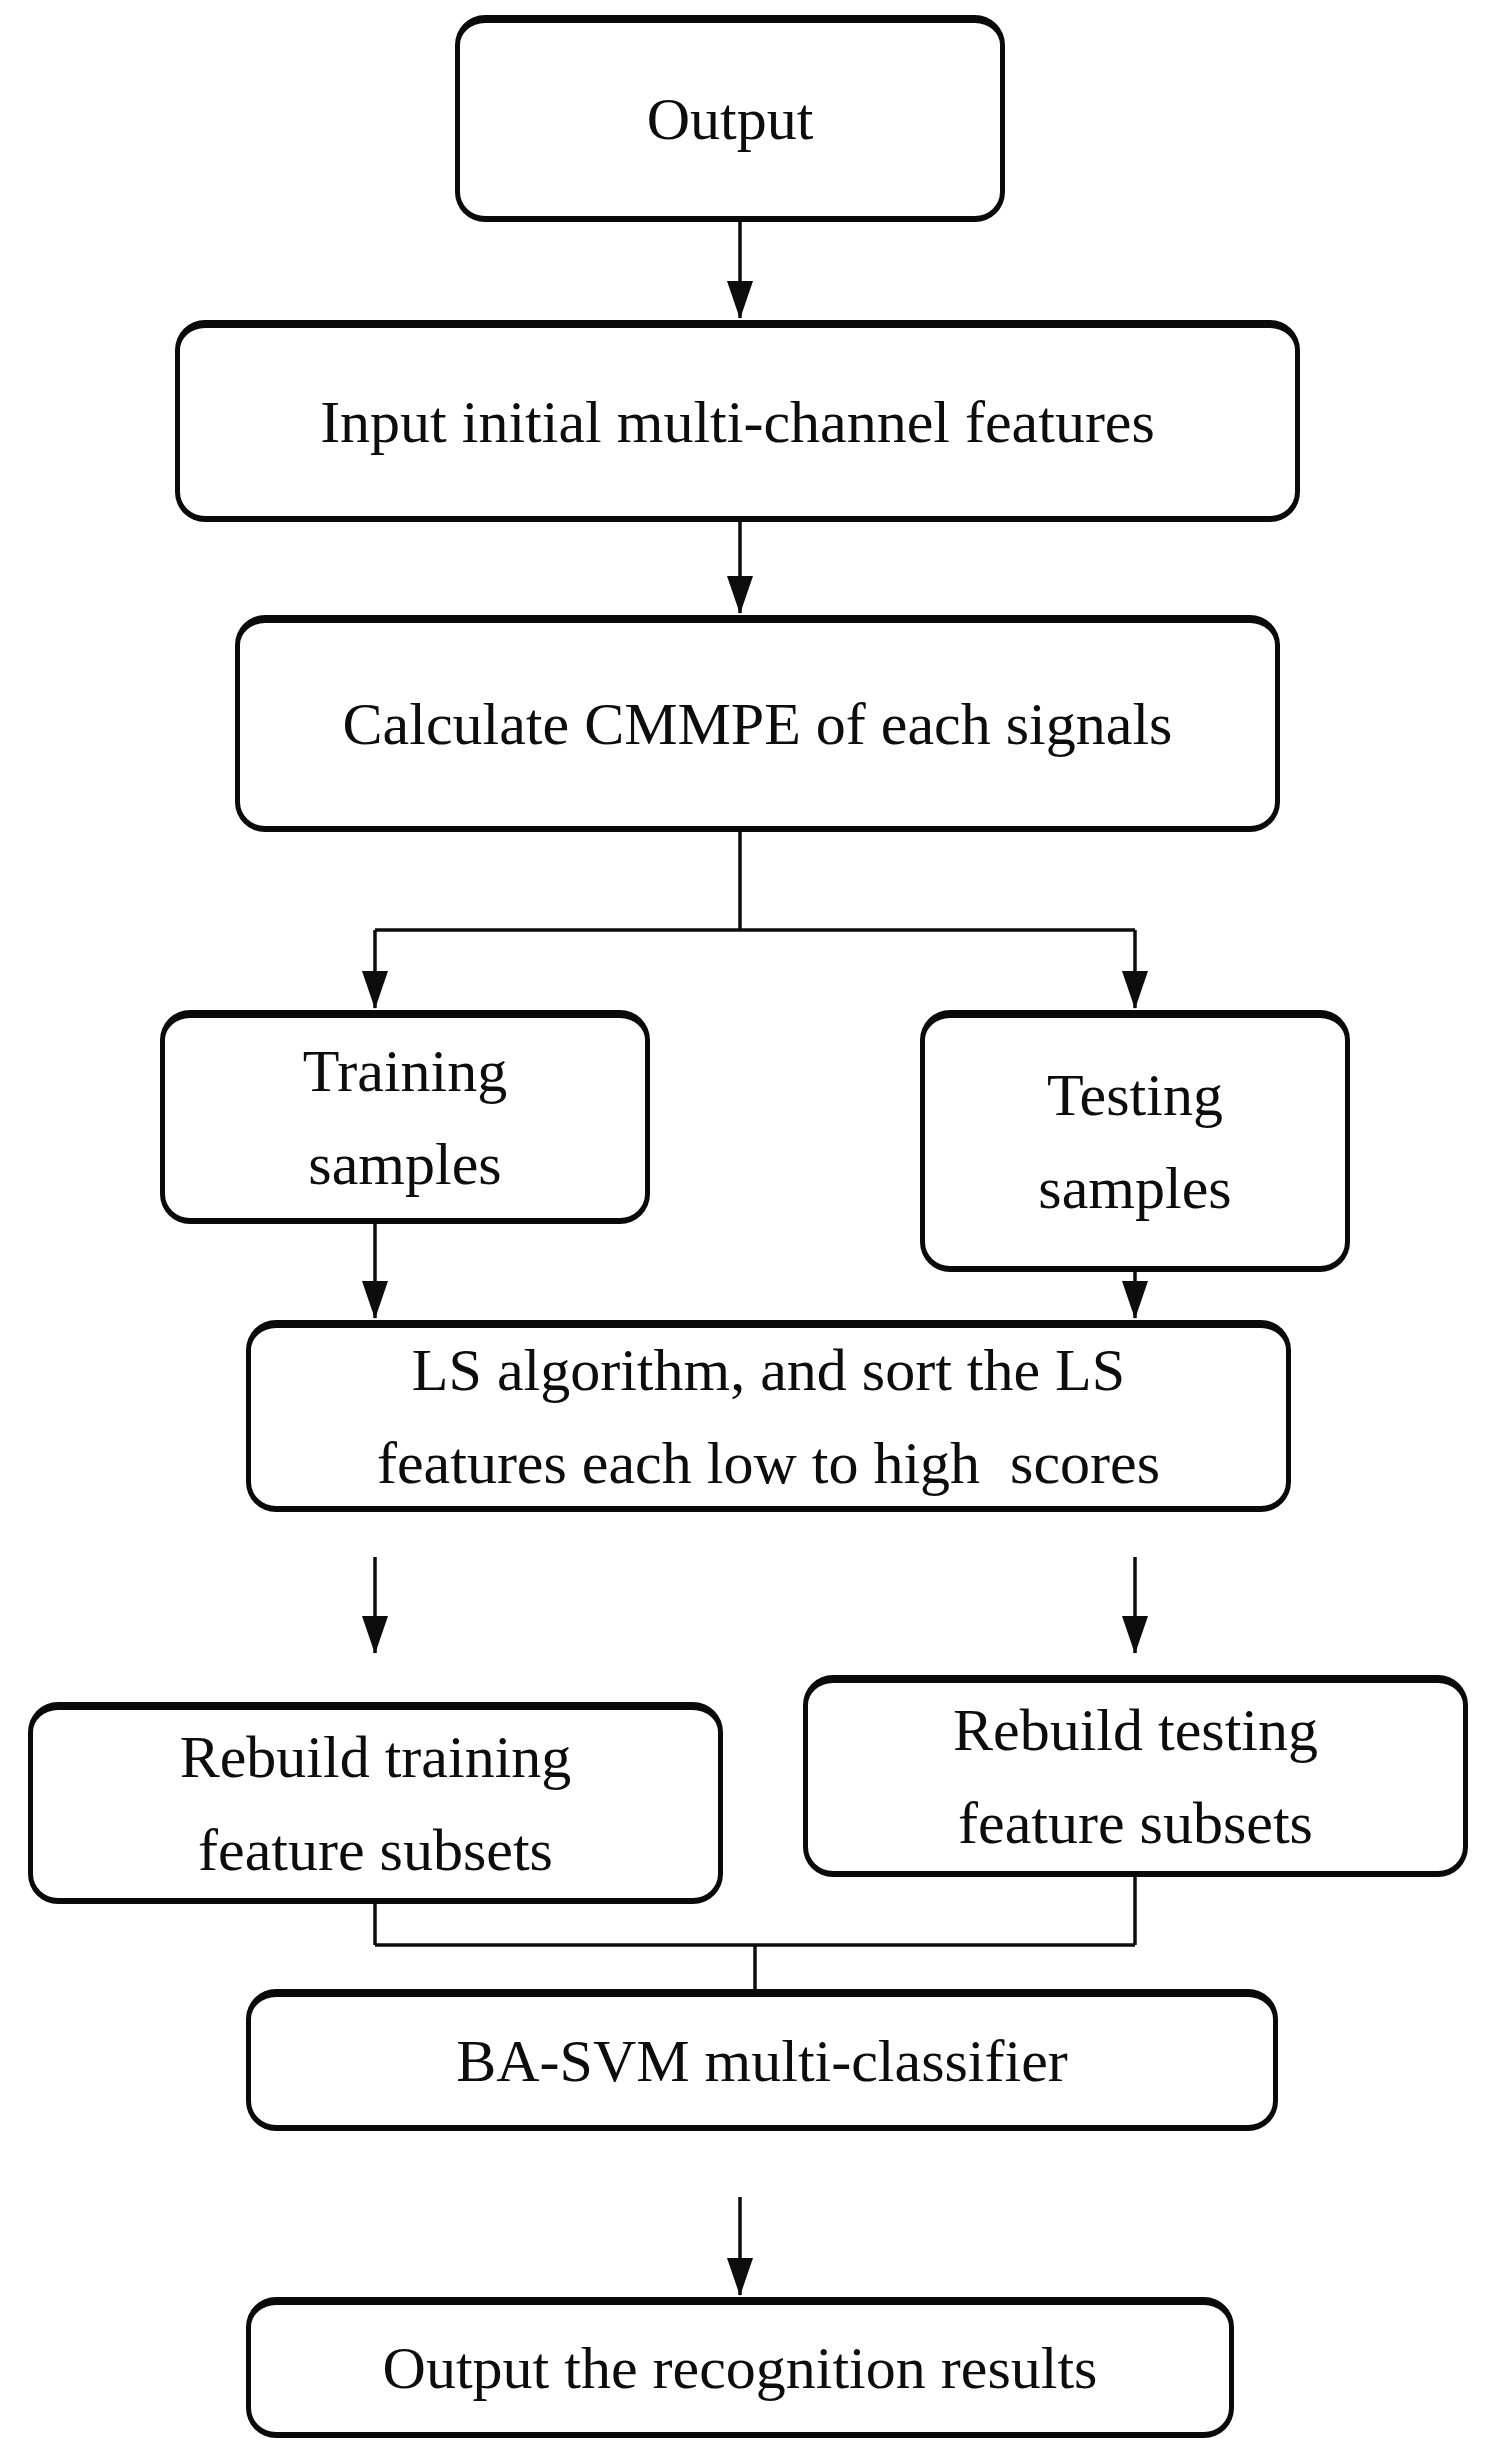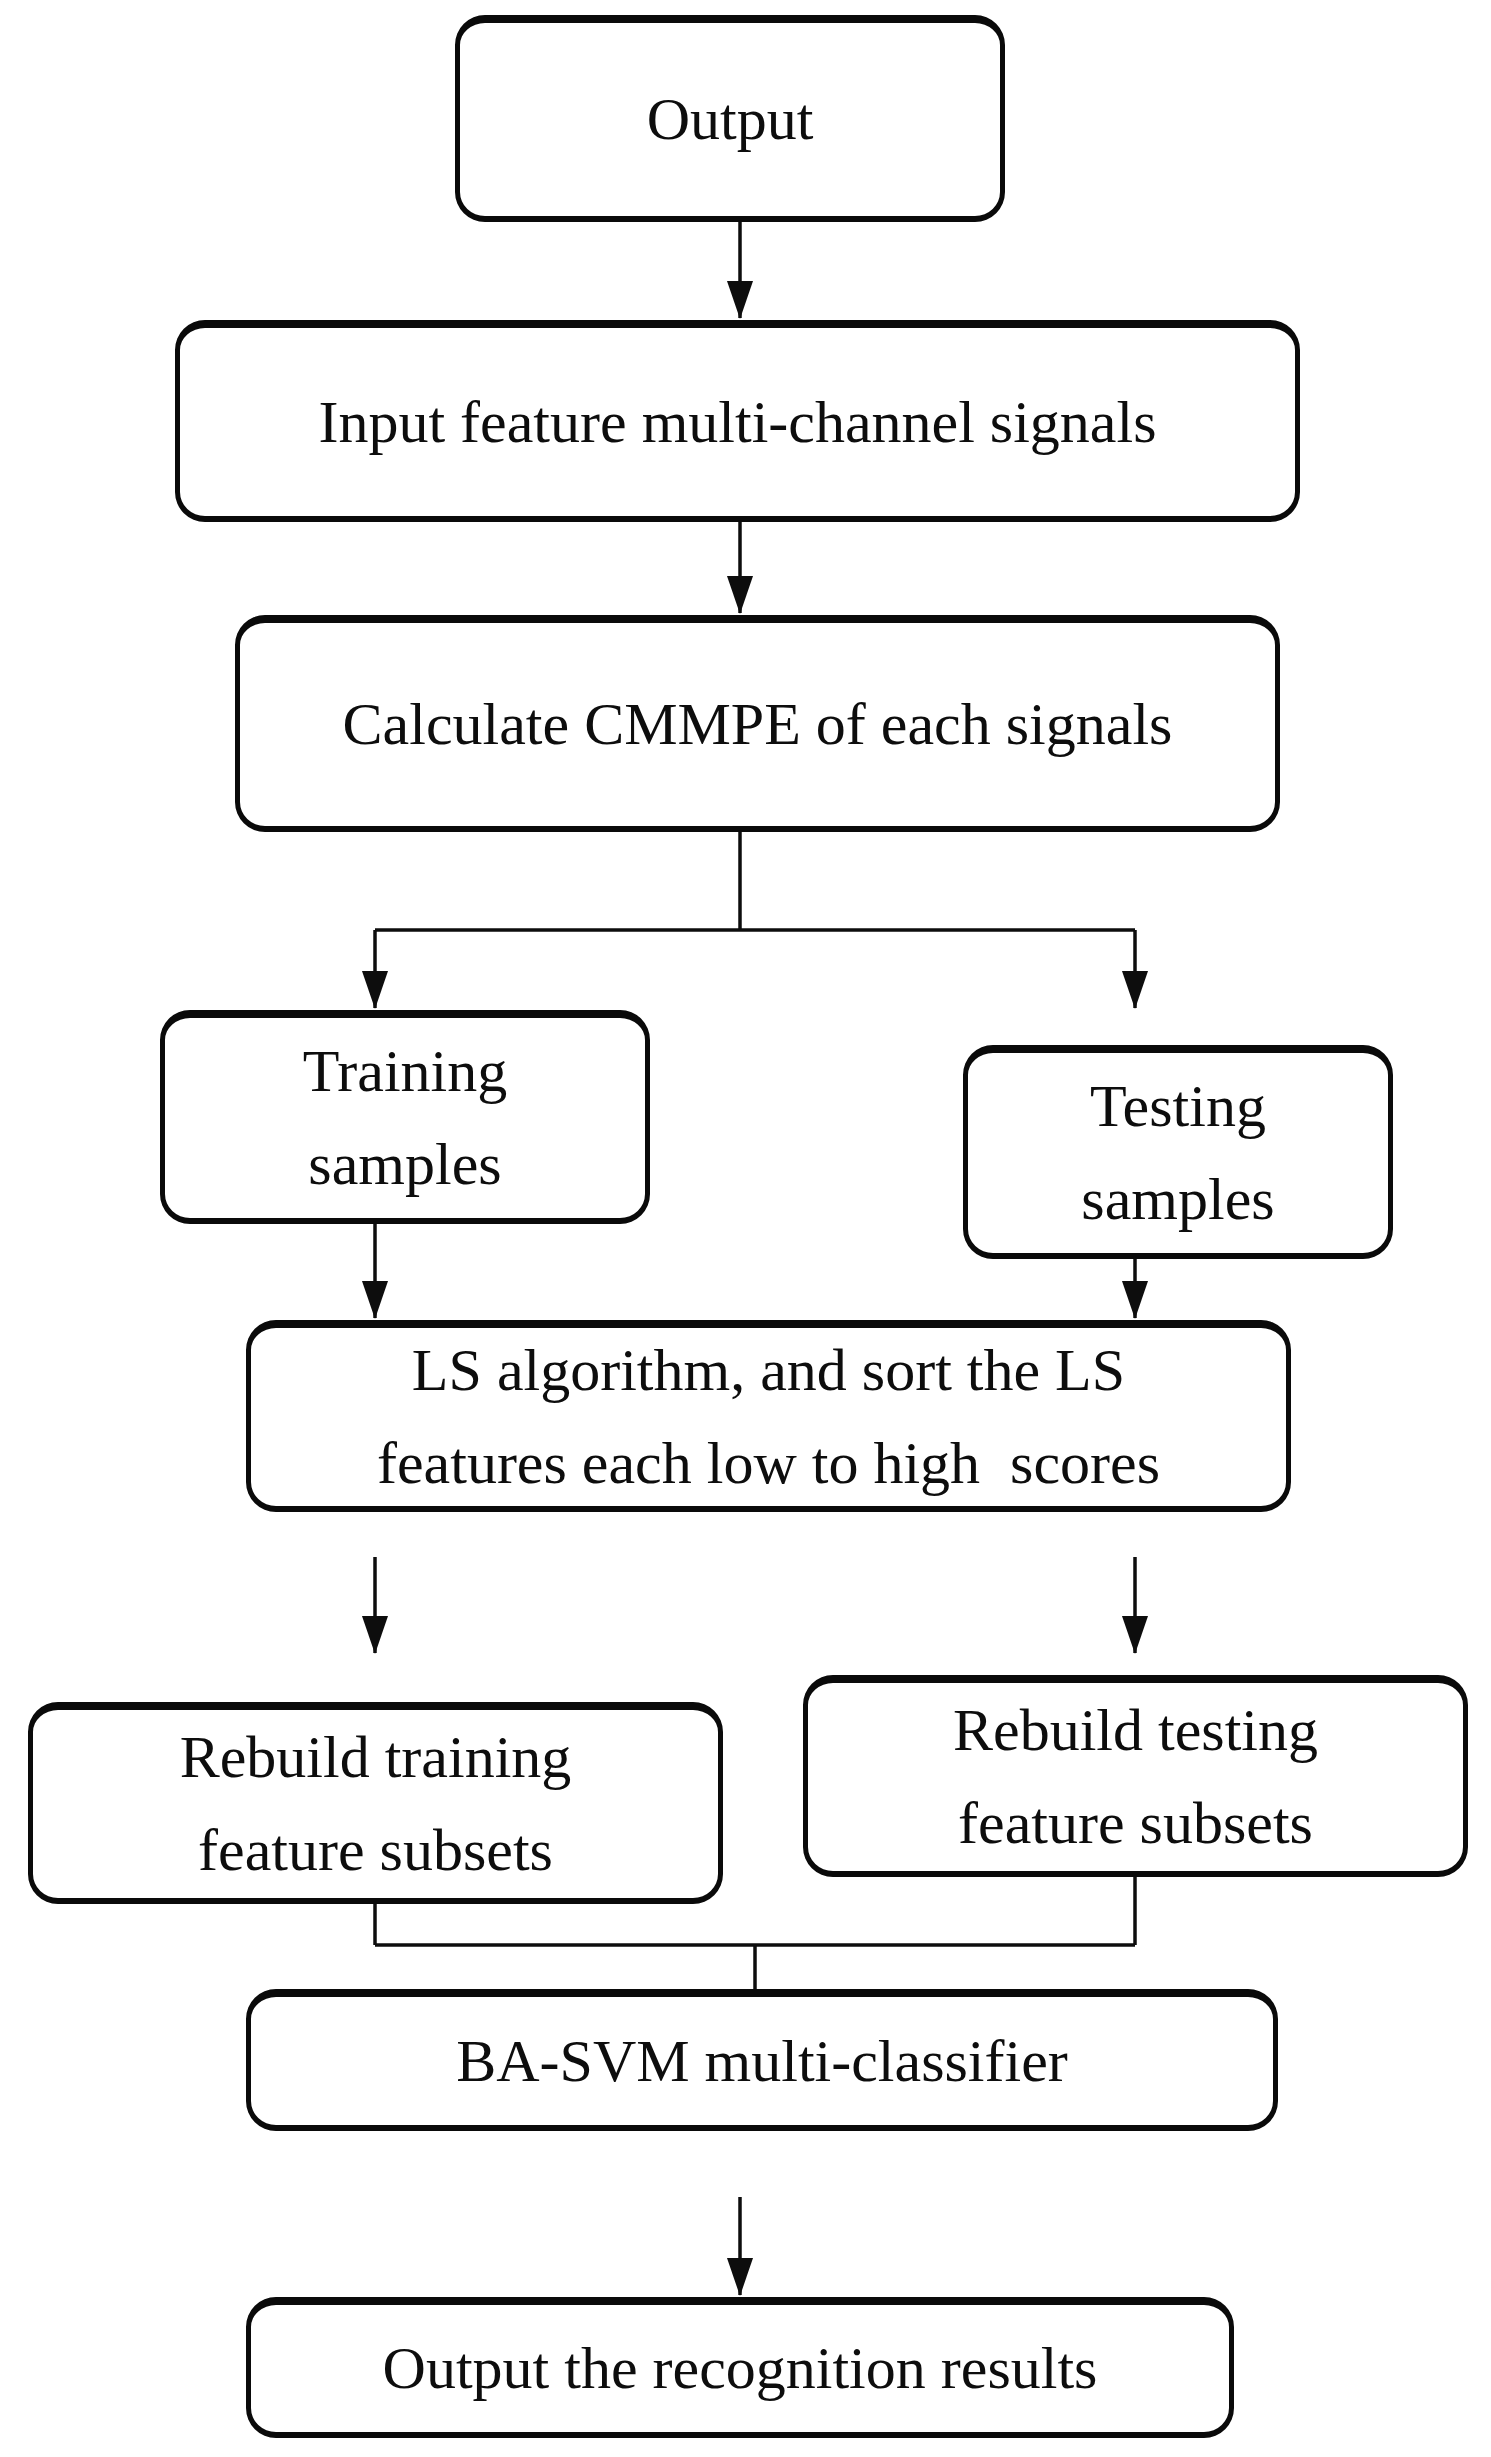--- a/index.html
+++ b/index.html
@@ -43,21 +43,21 @@
   }
   .node .ln {
     display: block;
     white-space: pre-wrap;
   }
   
   #n-start         { left: 455px; top: 15px;   width: 550px; height: 207px; }
   #n-input         { left: 175px; top: 320px;  width: 1125px; height: 202px; }
   #n-calc          { left: 235px; top: 615px;  width: 1045px; height: 217px; }
   #n-training      { left: 160px; top: 1010px; width: 490px;  height: 214px; }
-  #n-testing       { left: 963px; top: 1010px; width: 430px;  height: 214px; margin-top: 35px; }
+  #n-testing       { left: 920px; top: 1010px; width: 430px;  height: 262px; }
   #n-ls            { left: 246px; top: 1320px; width: 1045px; height: 192px; }
   #n-rebuild-train { left: 28px;  top: 1655px; width: 695px;  height: 202px; margin-top: 47px; }
   #n-rebuild-test  { left: 803px; top: 1655px; width: 665px;  height: 202px; margin-top: 20px; }
   #n-basvm         { left: 246px; top: 1989px; width: 1032px;  height: 142px; }
   #n-output        { left: 246px; top: 2297px; width: 988px;  height: 141px; }
 
   .cline {
     stroke: #0d0d0d;
     stroke-width: 3.5;
     fill: none;
@@ -96,21 +96,21 @@
     <line class="cline" x1="755" y1="1945" x2="755" y2="2053" marker-end="url(#arrowhead)"></line>
 
     <line class="cline" x1="740" y1="2197" x2="740" y2="2295" marker-end="url(#arrowhead)"></line>
   </svg>
 
   <div class="node" id="n-start">
     <span class="ln">Output</span>
   </div>
 
   <div class="node" id="n-input">
-    <span class="ln">Input feature multi-channel signals</span>
+    <span class="ln">Input initial multi-channel features</span>
   </div>
 
   <div class="node" id="n-calc">
     <span class="ln">Calculate CMMPE of each signals</span>
   </div>
 
   <div class="node" id="n-training">
     <span class="ln">Training</span>
     <span class="ln">samples</span>
   </div>

